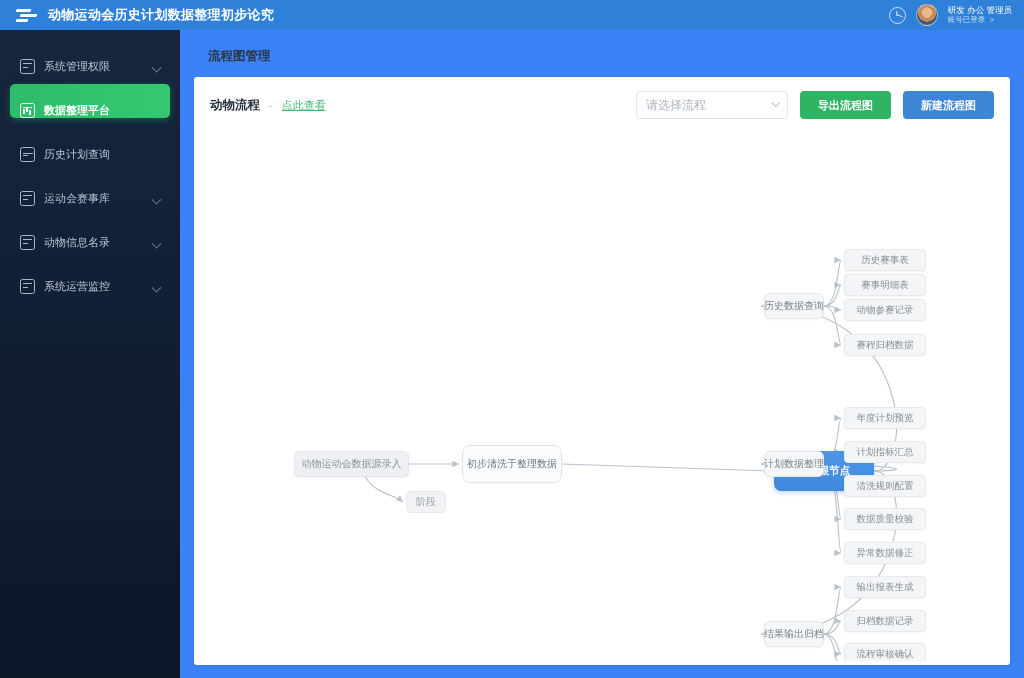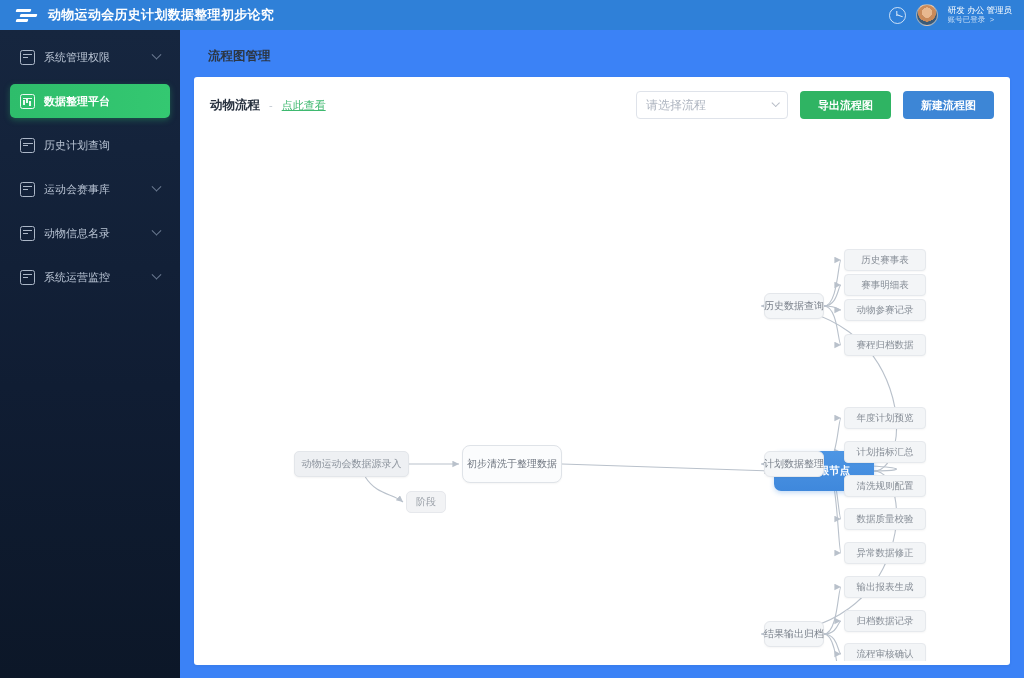--- a/index.html
+++ b/index.html
@@ -56,21 +56,21 @@
   .user-sub  { color: rgba(255,255,255,.72); font-size: 7.5px; white-space: nowrap; font-family: Liberation Mono, monospace; }
 
   
   .sidebar {
     position: absolute; left: 0; top: 30px; width: 180px; height: 648px;
     background: linear-gradient(180deg,#16263f 0%,#101d33 55%,#0c1728 100%);
     padding-top: 10px;
   }
   .nav-item {
     position: relative; height: 34px; margin: 0 10px; border-radius: 5px;
-    display: flex; align-items: center; padding: 0 10px;
+    display: flex; align-items: flex-end; padding: 0 10px;
     color: #b9c4d4; font-size: 11px; cursor: pointer; margin-bottom: 10px;
   }
   .nav-item.active {
     background: linear-gradient(90deg,#2ebd6b 0%,#34c871 100%);
     color: #ffffff; font-weight: bold;
     box-shadow: 0 2px 6px rgba(46,189,107,.35);
   }
   .nav-ico {
     width: 15px; height: 15px; margin-right: 9px; flex: none;
     border: 1.3px solid currentColor; border-radius: 2.5px; position: relative;

